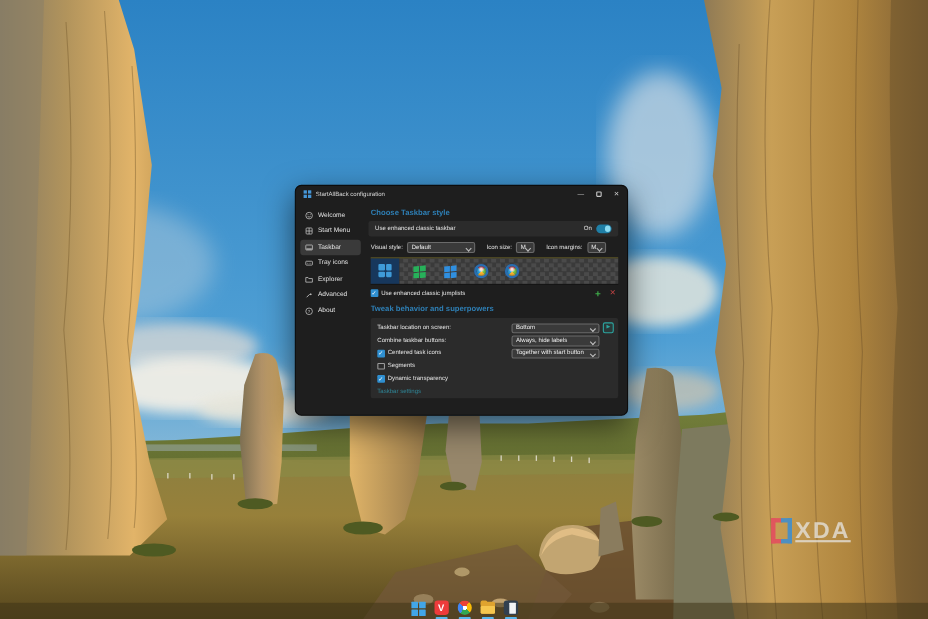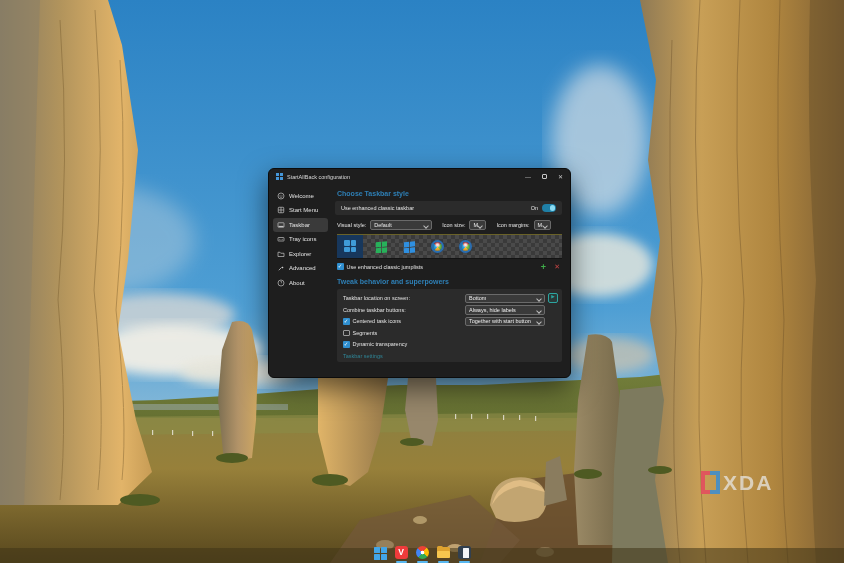--- a/index.html
+++ b/index.html
@@ -8,21 +8,21 @@
 
   
   .wallpaper { position:absolute; inset:0; }
   .wallpaper svg { display:block; }
 
   
   .watermark { position:absolute; left:701px; top:471px; display:flex; align-items:center; gap:3px; opacity:.88; }
   .wm-bracket { width:10px; height:23px; }
   .wm-bracket.left  { border-left:4px solid #e44d5f; border-top:4px solid #e44d5f; border-bottom:4px solid #e44d5f; }
   .wm-bracket.right { border-right:4px solid #3e8ed0; border-top:4px solid #3e8ed0; border-bottom:4px solid #3e8ed0; margin-left:-4px;}
-  .wm-text { font-size:21px; font-weight:bold; letter-spacing:2px; color:rgba(228,224,216,.92); line-height:23px; }
+  .wm-text { font-size:21px; font-weight:bold; letter-spacing:2px; color:rgba(228,224,216,.92); line-height:23px;text-decoration:underline; }
 
   
   .window { position:absolute; left:268px; top:168px; width:303px; height:210px;
             background:#1e1e1e; border:1px solid #0c0c0c; border-radius:6px;
             box-shadow:0 10px 28px rgba(0,0,0,.55); color:#e6e6e6; overflow:hidden; }
   .titlebar { height:15px; display:flex; align-items:center; padding:0 7px; gap:4px; }
   .win-appicon { width:7px; height:7px; display:grid; grid-template-columns:3px 3px; grid-template-rows:3px 3px; gap:1px; }
   .win-appicon span { background:#4596d8; }
   .titlebar .title { font-size:5.5px; color:#d8d8d8; }
   .win-controls { margin-left:auto; display:flex; align-items:center; gap:11px; }

